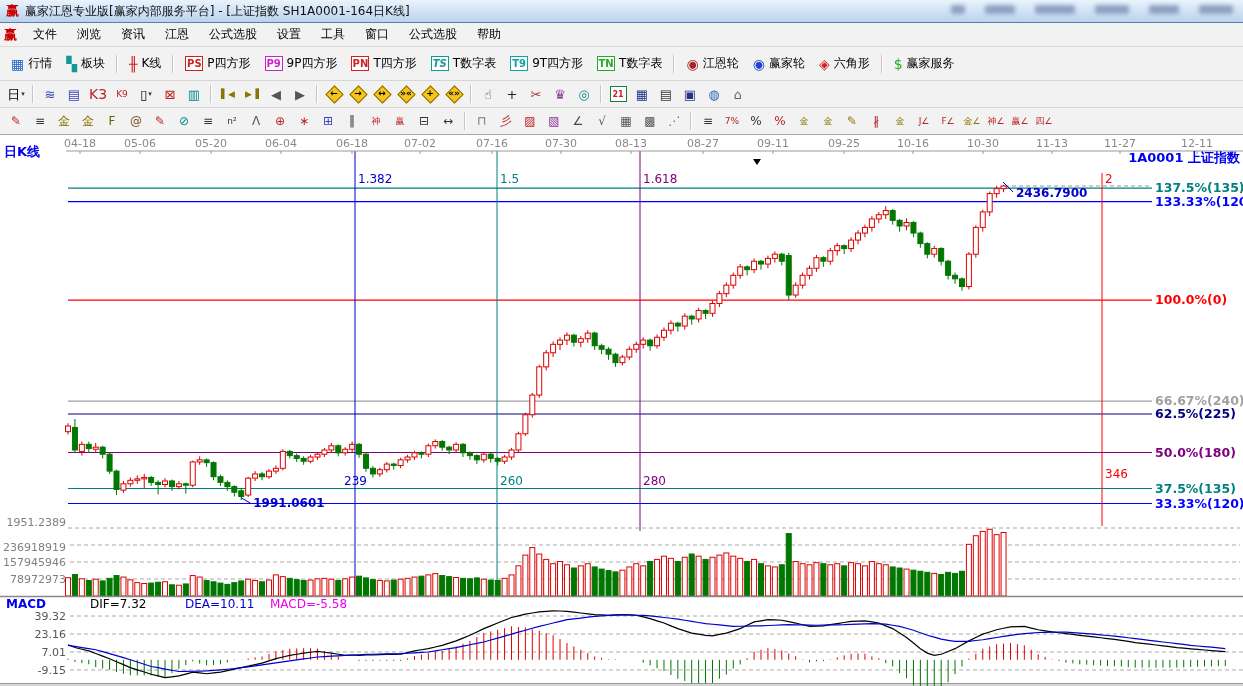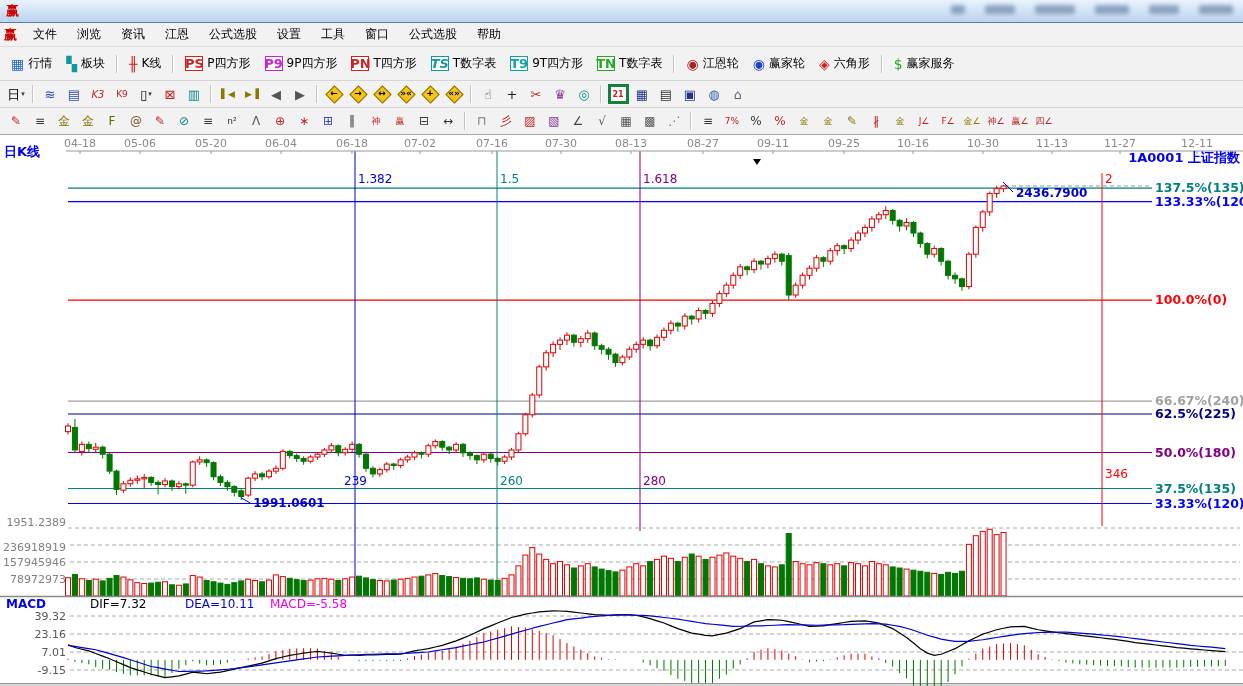--- a/index.html
+++ b/index.html
@@ -14,42 +14,43 @@
     opacity:.5;display:inline-block;margin-left:20px;}
   .menubar{height:23px;background:#f2f2f2;display:flex;align-items:center;
     font-size:12px;border-bottom:1px solid #dcdcdc;padding-left:4px;}
   .menu-item{padding:3px 10px;color:#000;cursor:default;}
   .toolbar{background:#f2f2f2;display:flex;align-items:center;padding-left:4px;}
   #tb1{height:33px;border-bottom:1px solid #d5d5d5;font-size:12px;}
   #tb2{height:26px;border-bottom:1px solid #d5d5d5;}
   #tb3{height:26px;border-bottom:1px solid #a8a8a8;}
   .tb1-item{display:flex;align-items:center;gap:4px;padding:2px 7px;cursor:default;}
   .tb1-icon{font-size:14px;line-height:14px;}
-  .box-icon{width:16px;height:13px;border:1px solid;font-size:13px;font-weight:bold;
+  .box-icon{width:16px;height:13px;border:1px solid;font-size:10px;font-weight:bold;
     display:flex;align-items:center;justify-content:center;background:#fff;}
   .sep{width:1px;height:18px;background:#c4c4c4;border-right:1px solid #fff;margin:0 4px;}
   .tb-btn{width:22px;height:20px;display:flex;align-items:center;justify-content:center;
     font-size:13px;line-height:13px;margin:0 1px;position:relative;cursor:default;}
   .tb3 .tb-btn{font-size:12px;}
   .dd-arrow{font-size:7px;color:#333;margin-left:1px;}
   .diamond-shape{display:inline-block;width:11px;height:11px;background:#f5c51d;
     border:1px solid #8a7000;transform:rotate(45deg);}
   .diamond-arrow{position:absolute;font-size:9px;color:#000;left:0;right:0;top:3px;
     text-align:center;font-weight:bold;}
-  .box21{width:15px;height:14px;border:3px solid #15803d;display:flex;align-items:center;
+  .box21{width:15px;height:14px;border:1px solid #15803d;display:flex;align-items:center;
     justify-content:center;font-size:8px;font-weight:bold;background:#fff;}
   .chart-wrap{position:relative;width:1243px;height:556px;background:#fff;}
   #chart{position:absolute;left:0;top:0;}
   text{font-family:"DejaVu Sans","DejaVu Sans Mono",sans-serif;}
 </style>
 </head>
 <body>
 
 <div class="titlebar">
   <span class="app-logo">赢</span>
+  <span>赢家江恩专业版[赢家内部服务平台] - [上证指数  SH1A0001-164日K线]</span>
   <div class="title-blur" id="titleBlur">
       <span class="blur-item" style="width: 14px;"></span>
       <span class="blur-item" style="width: 30px;"></span>
       <span class="blur-item" style="width: 40px;"></span>
       <span class="blur-item" style="width: 34px;"></span>
       <span class="blur-item" style="width: 30px;"></span>
       <span class="blur-item" style="width: 34px;"></span>
     </div>
 </div>
 
@@ -131,21 +132,21 @@
       <span class="dd-arrow">▾</span>
     </span>
     <span class="sep"></span>
     <span class="tb-btn">
       <span style="color: rgb(51, 68, 187);">≋</span>
     </span>
     <span class="tb-btn">
       <span style="color: rgb(51, 68, 187);">▤</span>
     </span>
     <span class="tb-btn">
-      <span style="color: rgb(187, 34, 34); font-size: 10px; font-style: italic;">K3</span>
+      <span style="color: rgb(187, 34, 34); font-size: 14px;">K3</span>
     </span>
     <span class="tb-btn">
       <span style="color: rgb(187, 34, 34); font-size: 9px;">K9</span>
     </span>
     <span class="tb-btn">
       <span style="color: rgb(0, 0, 0);">▯</span>
       <span class="dd-arrow">▾</span>
     </span>
     <span class="tb-btn">
       <span style="color: rgb(187, 34, 34);">⊠</span>

